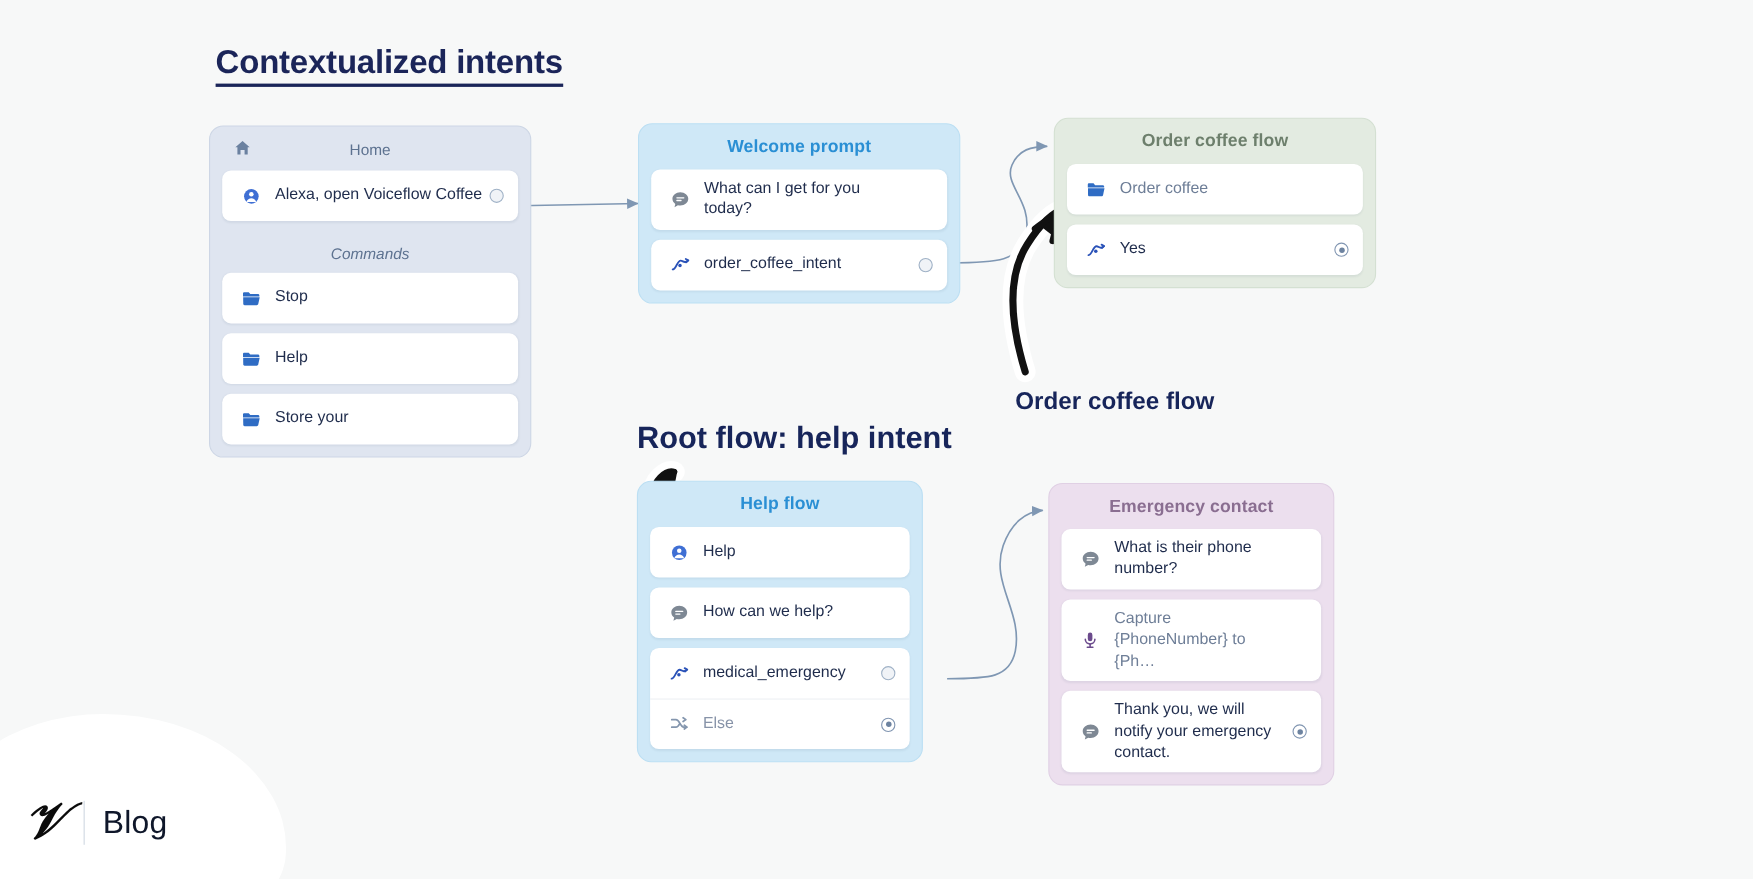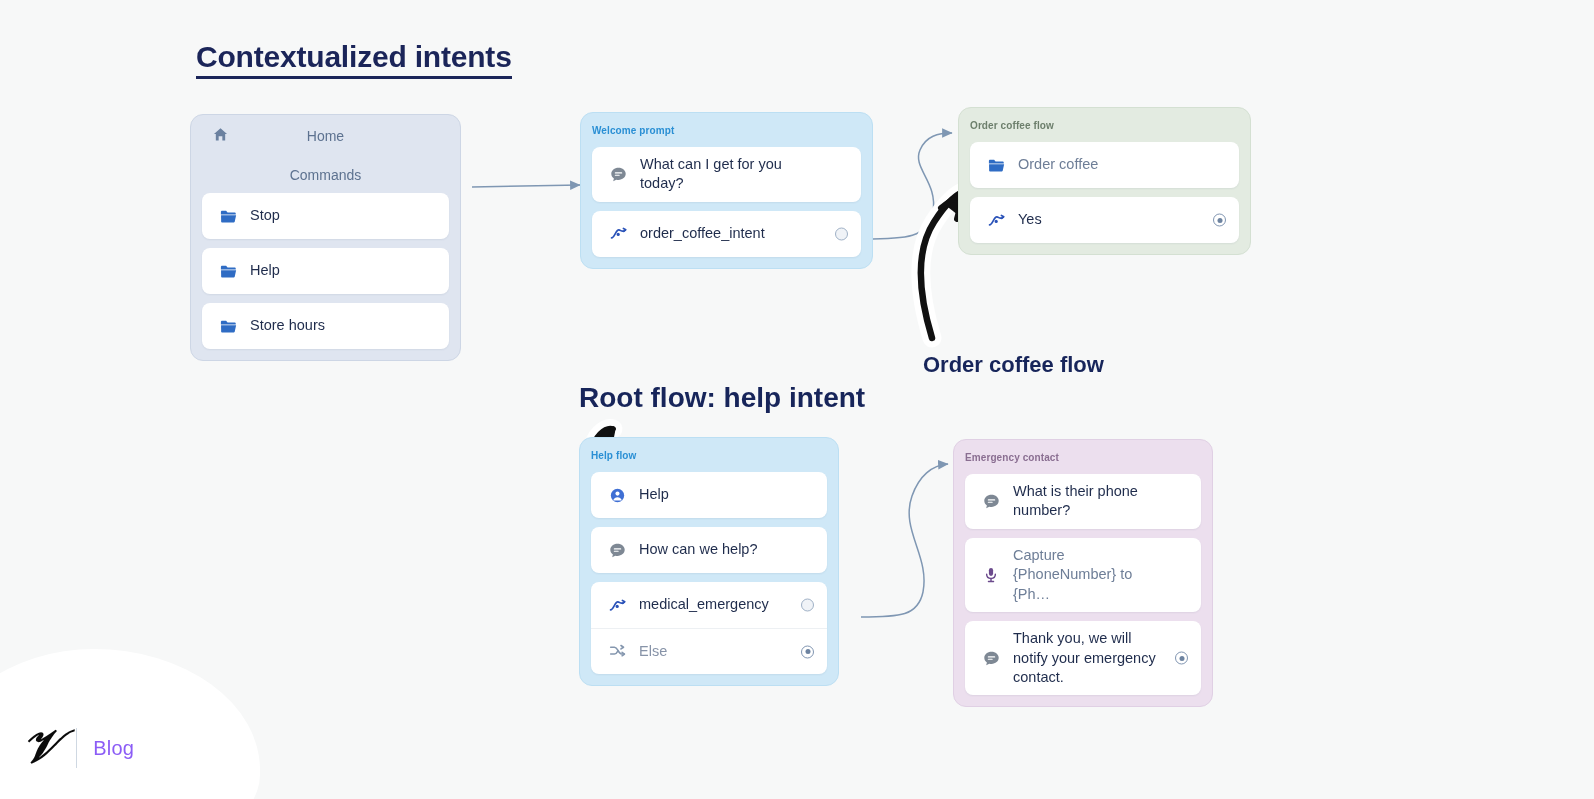--- a/index.html
+++ b/index.html
@@ -27,21 +27,22 @@
   }
   .annot-label.big { font-size: 28px; }
 
   
   .panel {
     position: absolute;
     border-radius: 13px;
     padding: 0 11px 11px 11px;
   }
   .panel-title {
-    font-size: 10px;
+    text-align: center;
+    font-size: 16px;
     font-weight: 700;
     padding: 12px 0 11px 0;
     letter-spacing: 0.1px;
   }
 
   
   .panel-home {
     background: #dfe5f0;
     border: 1px solid #cdd6e5;
     width: 293px;
@@ -55,20 +56,21 @@
     padding: 13px 0 11px 0;
   }
   .home-head .house {
     position: absolute; left: 10px; top: 11px;
   }
   .section-label {
     text-align: center;
     font-size: 14px;
     color: #5d7290;
     padding: 12px 0 10px 0;
+    font-style: italic;
   }
 
   
   .panel-blue  { background: #cfe8f7; border: 1px solid #bcdff3; }
   .panel-blue .panel-title { color: #2a8fd4; }
   
   .panel-green { background: #e3ebe1; border: 1px solid #d4e0d2; }
   .panel-green .panel-title { color: #6d7f6c; }
   
   .panel-purple{ background: #ecdfee; border: 1px solid #e0d0e4; }
@@ -154,21 +156,21 @@
     font-weight: 700;
     font-size: 46px;
     color: #0b0b0b;
     line-height: 1;
     transform: translateY(-2px);
   }
   .brand .divider {
     width: 1px; height: 40px; background: #cfd8e2;
   }
   .brand .word {
-    font-size: 20px; color: #8b5cf6; font-weight: 400;
+    font-size: 29px; color: #0f172a; font-weight: 400;
     letter-spacing: 0.2px;
   }
 </style>
 </head>
 <body>
 
 <div id="stage">
 
   <svg class="wires" viewBox="0 0 1594 799">
     <defs>
@@ -205,31 +207,44 @@
     <g>
       <path d="M601,470 C 592,452 592,442 600,434 C 606,428 610,428 613,429" fill="none" stroke="#111111" stroke-width="5.5" stroke-linecap="round"></path>
       <path d="M613,429 L601,436 L606,447 Z" fill="#111111"></path>
       <path d="M613,429 C 607,433 602,437 599,441" fill="none" stroke="#111111" stroke-width="5" stroke-linecap="round"></path>
       <path d="M613,429 C 612,436 610,443 609,449" fill="none" stroke="#111111" stroke-width="5" stroke-linecap="round"></path>
     </g>
   </svg>
 
   <div class="heading-underlined" style="left:196px; top:40px;">Contextualized intents</div>
 
-  <div class="panel panel-home" style="left:190px; top:114px; width:271px;">
+  <div class="panel panel-home" style="left:190px; top:114px; width:293px;">
 
     <div class="home-head">
       <span class="house">
         <svg width="17" height="17" viewBox="0 0 24 24">
           <path d="M12 3.2 L21.2 11.2 L18.6 11.2 L18.6 20.4 L14.6 20.4 L14.6 14.6 L9.4 14.6 L9.4 20.4 L5.4 20.4 L5.4 11.2 L2.8 11.2 Z" fill="#6b81a0"></path>
         </svg>
       </span>
       <span>Home</span>
     </div>
 
+    <div class="card">
+      <div class="row">
+        <span class="ico">
+          <svg width="17" height="17" viewBox="0 0 24 24">
+            <circle cx="12" cy="12" r="9.4" fill="#3f6fd4"></circle>
+            <circle cx="12" cy="9.3" r="2.9" fill="#ffffff"></circle>
+            <path d="M5.6 19.2 C7.0 15.9 9.2 14.4 12 14.4 C14.8 14.4 17 15.9 18.4 19.2 Z" fill="#ffffff"></path>
+          </svg>
+        </span>
+        <span class="lbl">Alexa, open Voiceflow Coffee</span>
+        <span class="port"></span>
+      </div>
+    </div>
 
     <div class="section-label">Commands</div>
 
     <div class="card">
       <div class="row">
         <span class="ico">
           <svg width="19" height="19" viewBox="0 0 24 24">
             <path d="M2.4 6.2 C2.4 5.2 3.1 4.6 4.0 4.6 L9.0 4.6 L10.8 6.8 L19.6 6.8 C20.5 6.8 21.2 7.5 21.2 8.4 L21.2 9.4 L2.4 9.4 Z" fill="#2f6cc4"></path>
             <path d="M2.6 10.4 L21.6 10.4 L19.9 18.2 C19.7 19.0 19.0 19.5 18.2 19.5 L4.2 19.5 C3.4 19.5 2.8 19.0 2.7 18.2 Z" fill="#2f6cc4"></path>
           </svg>
@@ -251,21 +266,21 @@
     </div>
 
     <div class="card">
       <div class="row">
         <span class="ico">
           <svg width="19" height="19" viewBox="0 0 24 24">
             <path d="M2.4 6.2 C2.4 5.2 3.1 4.6 4.0 4.6 L9.0 4.6 L10.8 6.8 L19.6 6.8 C20.5 6.8 21.2 7.5 21.2 8.4 L21.2 9.4 L2.4 9.4 Z" fill="#2f6cc4"></path>
             <path d="M2.6 10.4 L21.6 10.4 L19.9 18.2 C19.7 19.0 19.0 19.5 18.2 19.5 L4.2 19.5 C3.4 19.5 2.8 19.0 2.7 18.2 Z" fill="#2f6cc4"></path>
           </svg>
         </span>
-        <span class="lbl">Store hours</span>
+        <span class="lbl">Store your</span>
       </div>
     </div>
   </div>
 
   <div class="panel panel-blue" style="left:580px; top:112px; width:293px;">
     <div class="panel-title">Welcome prompt</div>
 
     <div class="card">
       <div class="row">
         <span class="ico">

